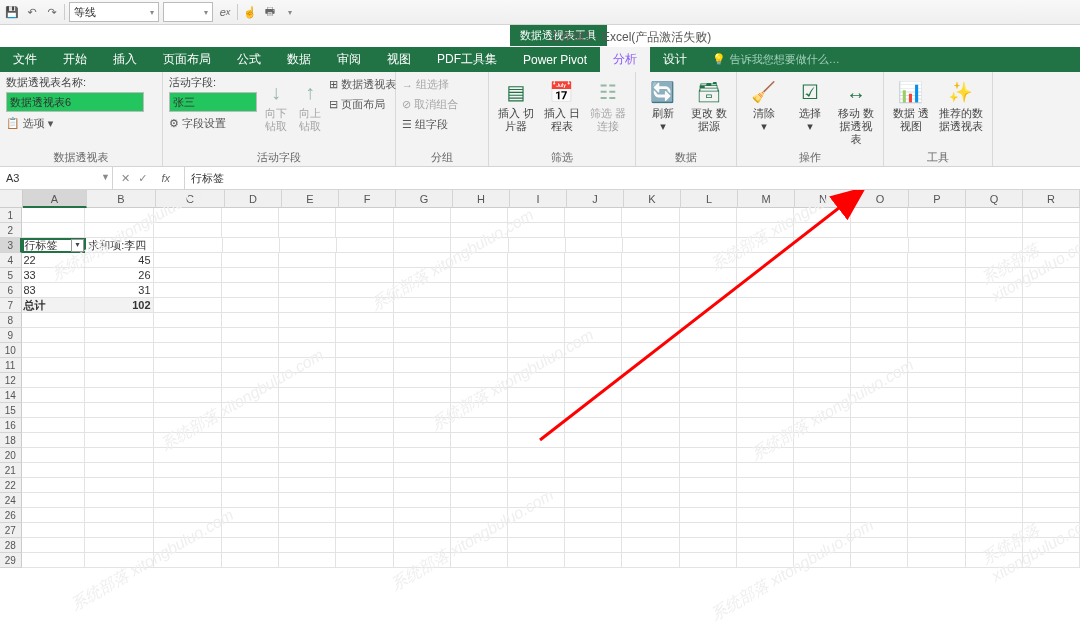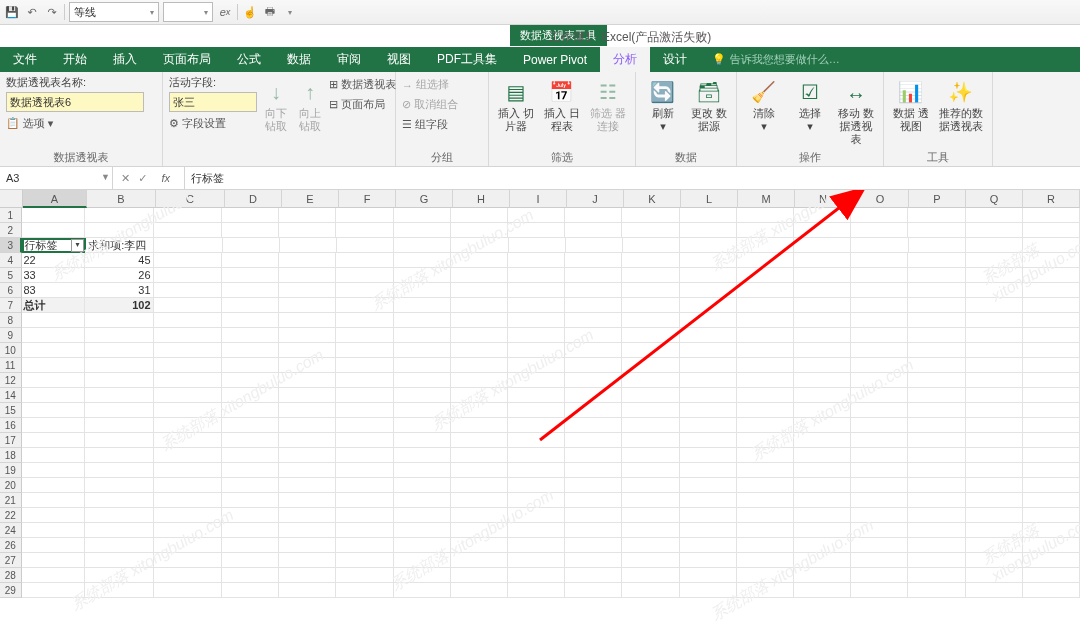--- a/index.html
+++ b/index.html
@@ -20,21 +20,21 @@
 .gbody{display:flex;gap:4px;align-items:flex-start;flex:1;}
 .vbtn{display:flex;flex-direction:column;align-items:center;justify-content:flex-start;width:42px;padding-top:2px;cursor:pointer;}
 .vbtn .bicon{width:30px;height:30px;display:flex;align-items:center;justify-content:center;font-size:20px;color:#217346;}
 .vbtn .blab{font-size:11px;text-align:center;line-height:13px;color:#444;}
 .vbtn.disabled{opacity:.45;}
 .small-stack{display:flex;flex-direction:column;gap:2px;font-size:11px;color:#555;}
 .small-stack .srow{display:flex;align-items:center;gap:3px;white-space:nowrap;height:18px;}
 .small-stack .srow.disabled{opacity:.5;}
 .field{display:flex;flex-direction:column;gap:2px;font-size:11px;}
 .field label{color:#444;}
-.field .inp{border:1px solid #bbb;background:#fef9c3;height:18px;width:130px;padding:0 3px;display:flex;align-items:center;}
+.field .inp{border:1px solid #bbb;background:#22c55e;height:18px;width:130px;padding:0 3px;display:flex;align-items:center;}
 .namebox-row{height:22px;border-bottom:1px solid #d4d4d4;display:flex;align-items:center;background:#fff;}
 .namebox{width:100px;border-right:1px solid #d4d4d4;height:100%;display:flex;align-items:center;padding:0 6px;font-size:11px;position:relative;}
 .namebox .dd{position:absolute;right:2px;top:5px;color:#888;font-size:9px;}
 .fx-icons{display:flex;align-items:center;gap:8px;padding:0 8px;border-right:1px solid #d4d4d4;height:100%;color:#888;font-size:11px;}
 .fx-label{font-style:italic;color:#666;padding:0 6px;}
 .formula{flex:1;padding:0 6px;font-size:11px;color:#333;}
 .sheet{position:relative;height:473px;overflow:hidden;background:#fff;}
 .colhdr{display:flex;height:18px;background:#f0f0f0;position:absolute;top:0;left:0;right:0;}
 .corner{width:22px;border-right:1px solid #ccc;border-bottom:1px solid #ccc;background:#f0f0f0;}
 .ch{border-right:1px solid #d4d4d4;border-bottom:1px solid #ccc;text-align:center;font-size:11px;color:#555;line-height:18px;}
@@ -134,20 +134,21 @@
         </div>
       <div class="vbtn disabled">
           <div class="bicon">↑</div>
           <div class="blab">向上钻取</div>
         </div>
       <div class="small-stack">
         <div class="srow">⊞ <span>数据透视表</span></div>
         <div class="srow">⊟ <span>页面布局</span></div>
       </div>
     </div>
+    <div class="glabel">活动字段</div>
   </div>
 
   <div class="group" style="width:80px">
     <div class="gbody">
         <div class="small-stack">
       <div class="srow disabled">→ <span>组选择</span></div>
       <div class="srow disabled">⊘ <span>取消组合</span></div>
       <div class="srow">☰ <span>组字段</span></div>
     </div>
       </div>
@@ -573,63 +574,21 @@
         <div class="cell" style="width: 56px;"></div>
         <div class="cell" style="width: 56px;"></div>
         <div class="cell" style="width: 56px;"></div>
         <div class="cell" style="width: 56px;"></div>
         <div class="cell" style="width: 56px;"></div>
         <div class="cell" style="width: 56px;"></div>
         <div class="cell" style="width: 56px;"></div>
         <div class="cell" style="width: 56px;"></div>
       </div>
       <div class="row">
-        <div class="rh">17</div>
-        <div class="cell" style="width: 63px;"></div>
-        <div class="cell" style="width: 68px;"></div>
-        <div class="cell" style="width: 68px;"></div>
-        <div class="cell" style="width: 56px;"></div>
-        <div class="cell" style="width: 56px;"></div>
-        <div class="cell" style="width: 56px;"></div>
-        <div class="cell" style="width: 56px;"></div>
-        <div class="cell" style="width: 56px;"></div>
-        <div class="cell" style="width: 56px;"></div>
-        <div class="cell" style="width: 56px;"></div>
-        <div class="cell" style="width: 56px;"></div>
-        <div class="cell" style="width: 56px;"></div>
-        <div class="cell" style="width: 56px;"></div>
-        <div class="cell" style="width: 56px;"></div>
-        <div class="cell" style="width: 56px;"></div>
-        <div class="cell" style="width: 56px;"></div>
-        <div class="cell" style="width: 56px;"></div>
-        <div class="cell" style="width: 56px;"></div>
-      </div>
-      <div class="row">
         <div class="rh">18</div>
-        <div class="cell" style="width: 63px;"></div>
-        <div class="cell" style="width: 68px;"></div>
-        <div class="cell" style="width: 68px;"></div>
-        <div class="cell" style="width: 56px;"></div>
-        <div class="cell" style="width: 56px;"></div>
-        <div class="cell" style="width: 56px;"></div>
-        <div class="cell" style="width: 56px;"></div>
-        <div class="cell" style="width: 56px;"></div>
-        <div class="cell" style="width: 56px;"></div>
-        <div class="cell" style="width: 56px;"></div>
-        <div class="cell" style="width: 56px;"></div>
-        <div class="cell" style="width: 56px;"></div>
-        <div class="cell" style="width: 56px;"></div>
-        <div class="cell" style="width: 56px;"></div>
-        <div class="cell" style="width: 56px;"></div>
-        <div class="cell" style="width: 56px;"></div>
-        <div class="cell" style="width: 56px;"></div>
-        <div class="cell" style="width: 56px;"></div>
-      </div>
-      <div class="row">
-        <div class="rh">19</div>
         <div class="cell" style="width: 63px;"></div>
         <div class="cell" style="width: 68px;"></div>
         <div class="cell" style="width: 68px;"></div>
         <div class="cell" style="width: 56px;"></div>
         <div class="cell" style="width: 56px;"></div>
         <div class="cell" style="width: 56px;"></div>
         <div class="cell" style="width: 56px;"></div>
         <div class="cell" style="width: 56px;"></div>
         <div class="cell" style="width: 56px;"></div>
         <div class="cell" style="width: 56px;"></div>

